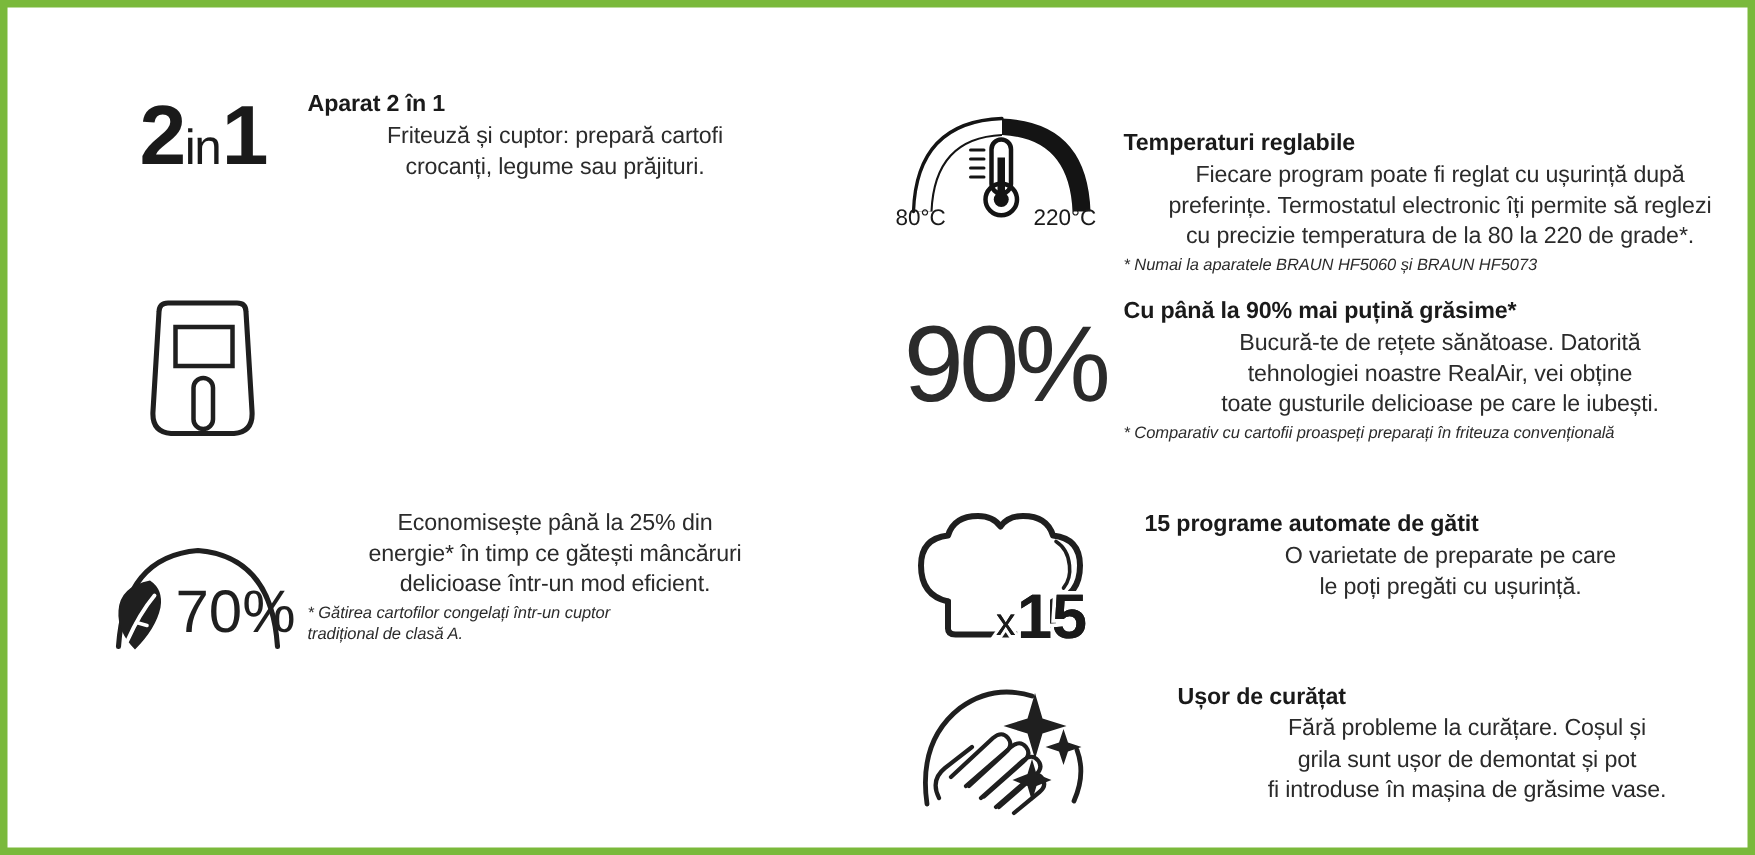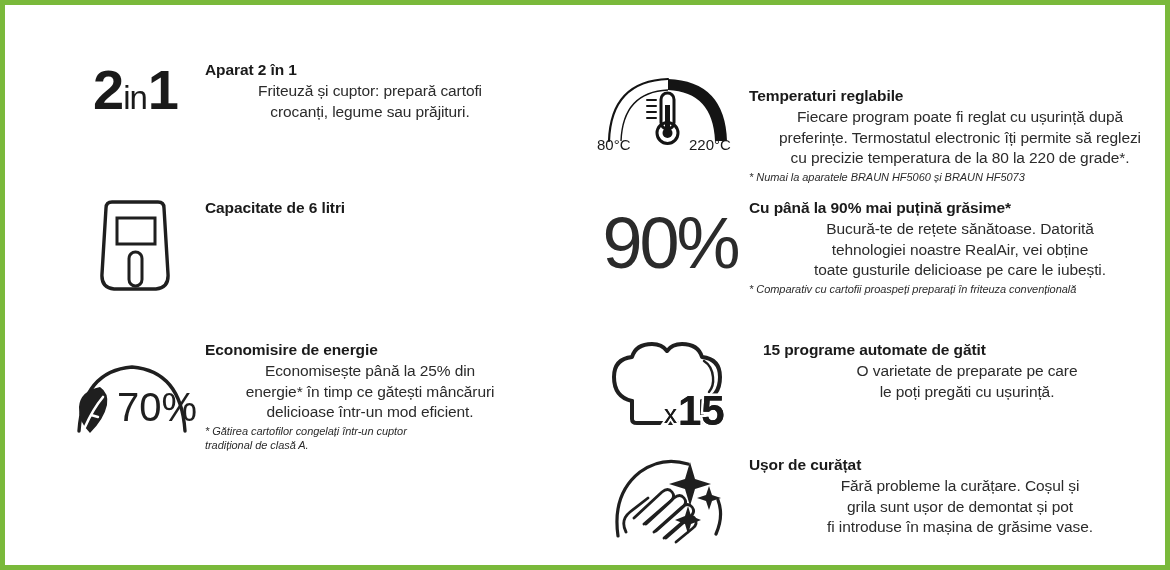--- a/index.html
+++ b/index.html
@@ -114,36 +114,34 @@
 
   <div class="feature" style="left:60px; top:188px; width:470px;">
     <div class="icon-cell" style="width:140px; height:106px;">
       <svg width="102" height="100" viewBox="0 0 102 100" aria-hidden="true">
         <path d="M22 12 Q22 6 28 6 L74 6 Q80 6 80 12 L84 78 Q85 92 72 93 L30 93 Q17 92 18 78 Z" fill="none" stroke="#1f1f1f" stroke-width="3.4" stroke-linejoin="round"></path>
         <rect x="33" y="22" width="38" height="26" fill="none" stroke="#1f1f1f" stroke-width="3"></rect>
         <rect x="45" y="56" width="13" height="34" rx="6.5" fill="none" stroke="#1f1f1f" stroke-width="3"></rect>
       </svg>
     </div>
     <div class="text-cell" style="padding-top:4px;">
-      <p class="f-title">Capacitate de 6 litri</p>
     </div>
   </div>
 
   <div class="feature" style="left:60px; top:330px; width:470px;">
     <div class="icon-cell" style="width:140px; height:108px; align-items:flex-start; padding-top:22px;">
       <svg width="124" height="78" viewBox="0 0 124 78" aria-hidden="true">
         <path d="M6 74 Q10 14 59 10 Q108 14 112 74" fill="none" stroke="#1f1f1f" stroke-width="3.4" stroke-linecap="round"></path>
         <path d="M27 30 Q7 34 6 50 Q5 64 17 76 Q31 62 34 48 Q36 36 27 30 Z" fill="#1f1f1f"></path>
         <path d="M12 70 Q20 52 30 40" fill="none" stroke="#ffffff" stroke-width="2.6" stroke-linecap="round"></path>
         <path d="M18 58 L25 60" fill="none" stroke="#ffffff" stroke-width="2.4" stroke-linecap="round"></path>
         <text x="44" y="64" font-family="Liberation Sans, sans-serif" font-size="40" fill="#1f1f1f">70%</text>
       </svg>
     </div>
     <div class="text-cell" style="padding-top:4px;">
-      <p class="f-title">Economisire de energie</p>
       <p class="f-body">Economisește până la 25% din
 energie* în timp ce gătești mâncăruri
 delicioase într-un mod eficient.</p>
       <p class="f-note">* Gătirea cartofilor congelați într-un cuptor
   tradițional de clasă A.</p>
     </div>
   </div>
 
   <div class="feature" style="left:586px; top:50px; width:580px;">
     <div class="icon-cell" style="width:158px; height:96px; align-items:flex-start; padding-top:10px;">
@@ -200,21 +198,21 @@
         <text x="72" y="86" font-family="Liberation Sans, sans-serif" font-size="42" font-weight="bold" fill="#1a1a1a">15</text>
       </svg>
     </div>
     <div class="text-cell" style="padding-top:4px;margin-left:14px;">
       <p class="f-title">15 programe automate de gătit</p>
       <p class="f-body">O varietate de preparate pe care
 le poți pregăti cu ușurință.</p>
     </div>
   </div>
 
-  <div class="feature" style="left:586px; top:445px; width:580px;">
+  <div class="feature" style="left:586px; top:445px; width:580px;gap:36px;">
     <div class="icon-cell" style="width:158px; height:96px; align-items:flex-start; padding-top:4px;">
       <svg width="128" height="92" viewBox="0 0 128 92" aria-hidden="true">
         <path d="M12 82 Q6 40 34 18 Q56 2 82 10" fill="none" stroke="#1f1f1f" stroke-width="3.2" stroke-linecap="round"></path>
         <path d="M112 46 Q118 62 110 80" fill="none" stroke="#1f1f1f" stroke-width="3.2" stroke-linecap="round"></path>
         <path d="M20 78 Q14 66 24 58 L42 44" fill="none" stroke="#1f1f1f" stroke-width="2.8" stroke-linejoin="round" stroke-linecap="round"></path>
         <path d="M28 64 L56 38 Q62 33 66 38 Q70 43 64 48 L40 70" fill="none" stroke="#1f1f1f" stroke-width="2.8" stroke-linejoin="round" stroke-linecap="round"></path>
         <path d="M38 70 L68 44 Q74 39 78 44 Q82 49 76 54 L50 77" fill="none" stroke="#1f1f1f" stroke-width="2.8" stroke-linejoin="round" stroke-linecap="round"></path>
         <path d="M48 78 L76 53 Q82 48 86 53 Q90 58 84 63 L60 84" fill="none" stroke="#1f1f1f" stroke-width="2.8" stroke-linejoin="round" stroke-linecap="round"></path>
         <path d="M58 84 L80 65 Q86 60 89 65 Q92 70 87 74 L70 88" fill="none" stroke="#1f1f1f" stroke-width="2.8" stroke-linejoin="round" stroke-linecap="round"></path>
         <path d="M84 8 L89 25 L105 30 L89 35 L84 52 L79 35 L63 30 L79 25 Z" fill="#1f1f1f"></path>

